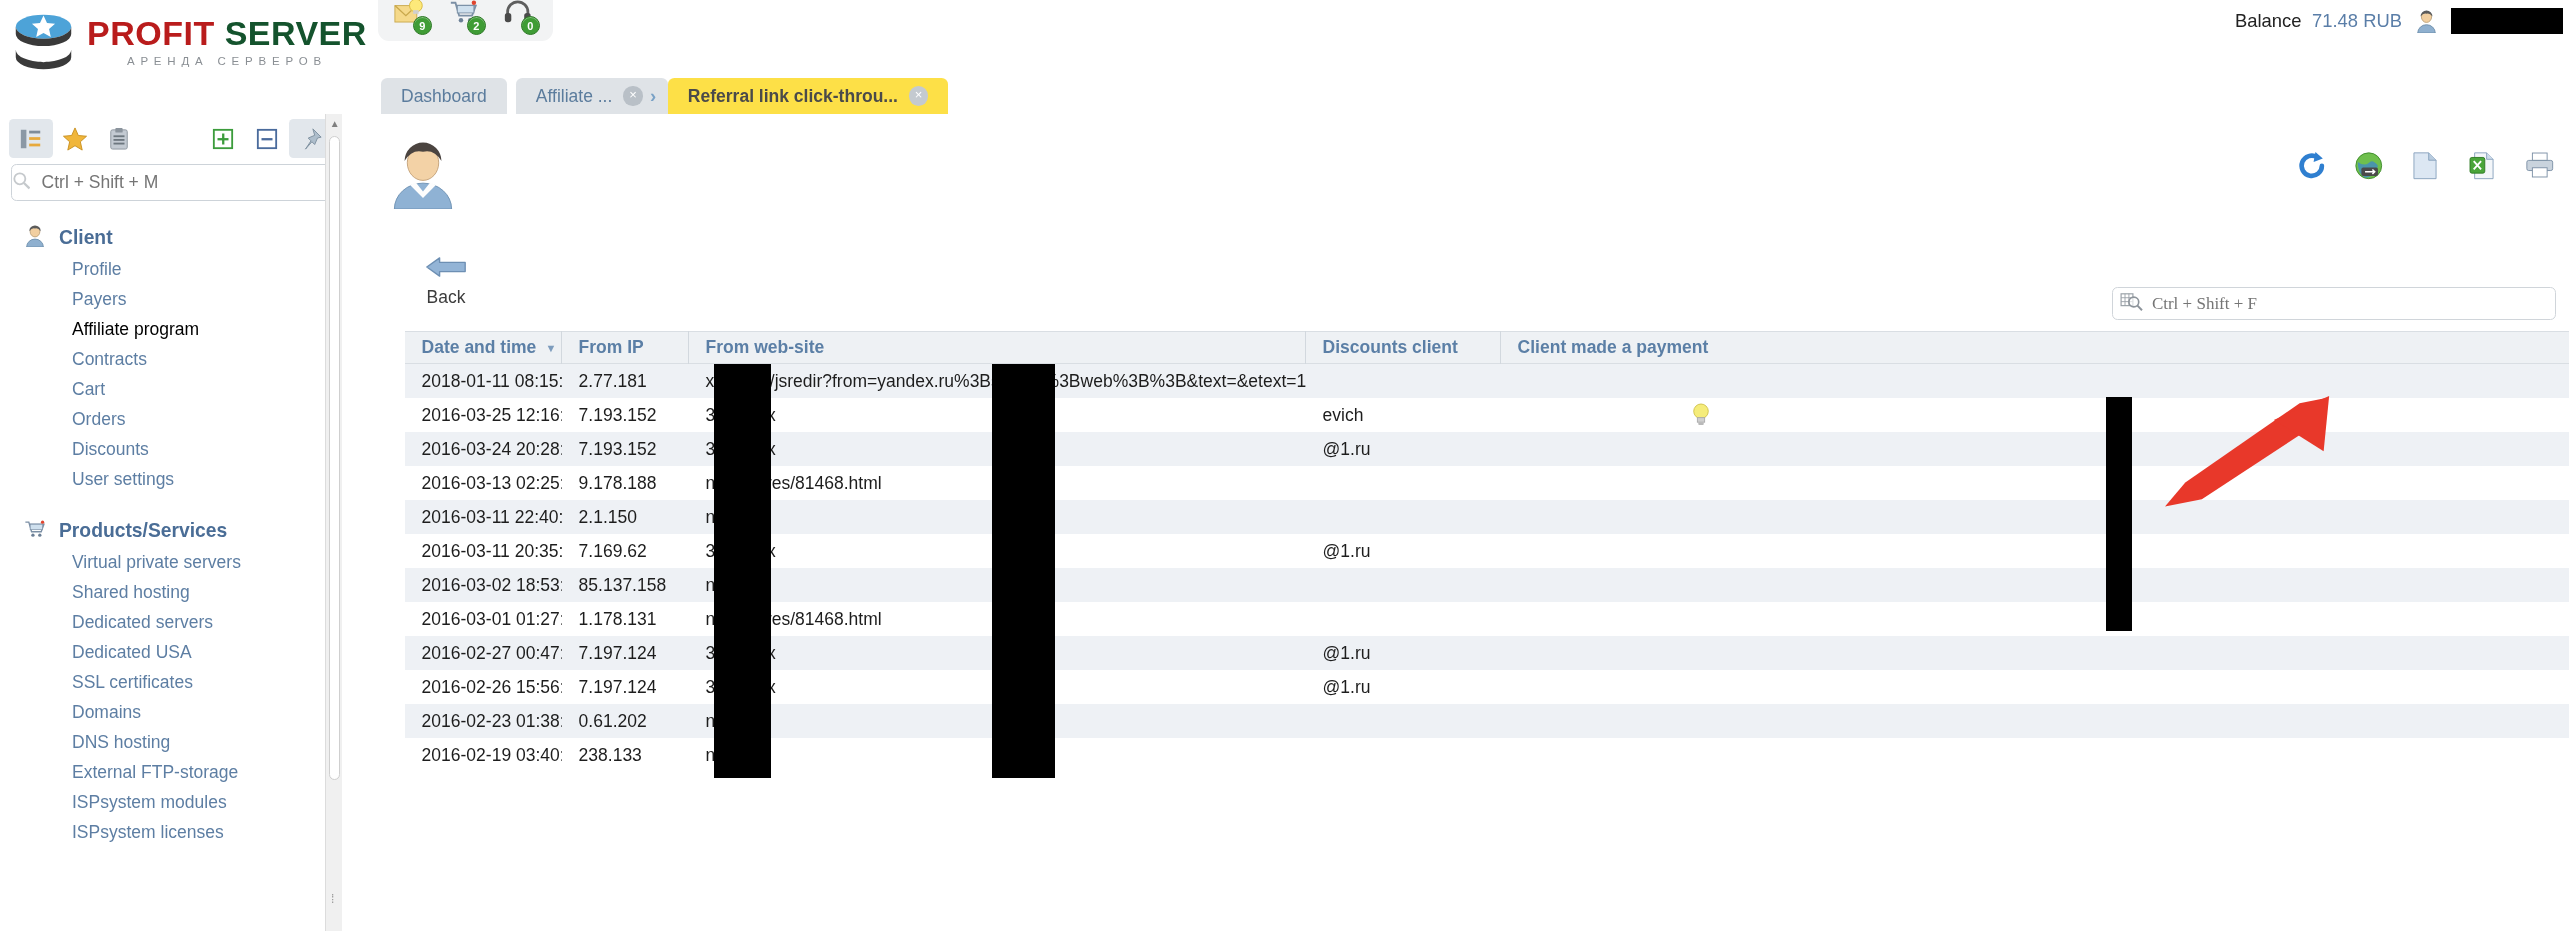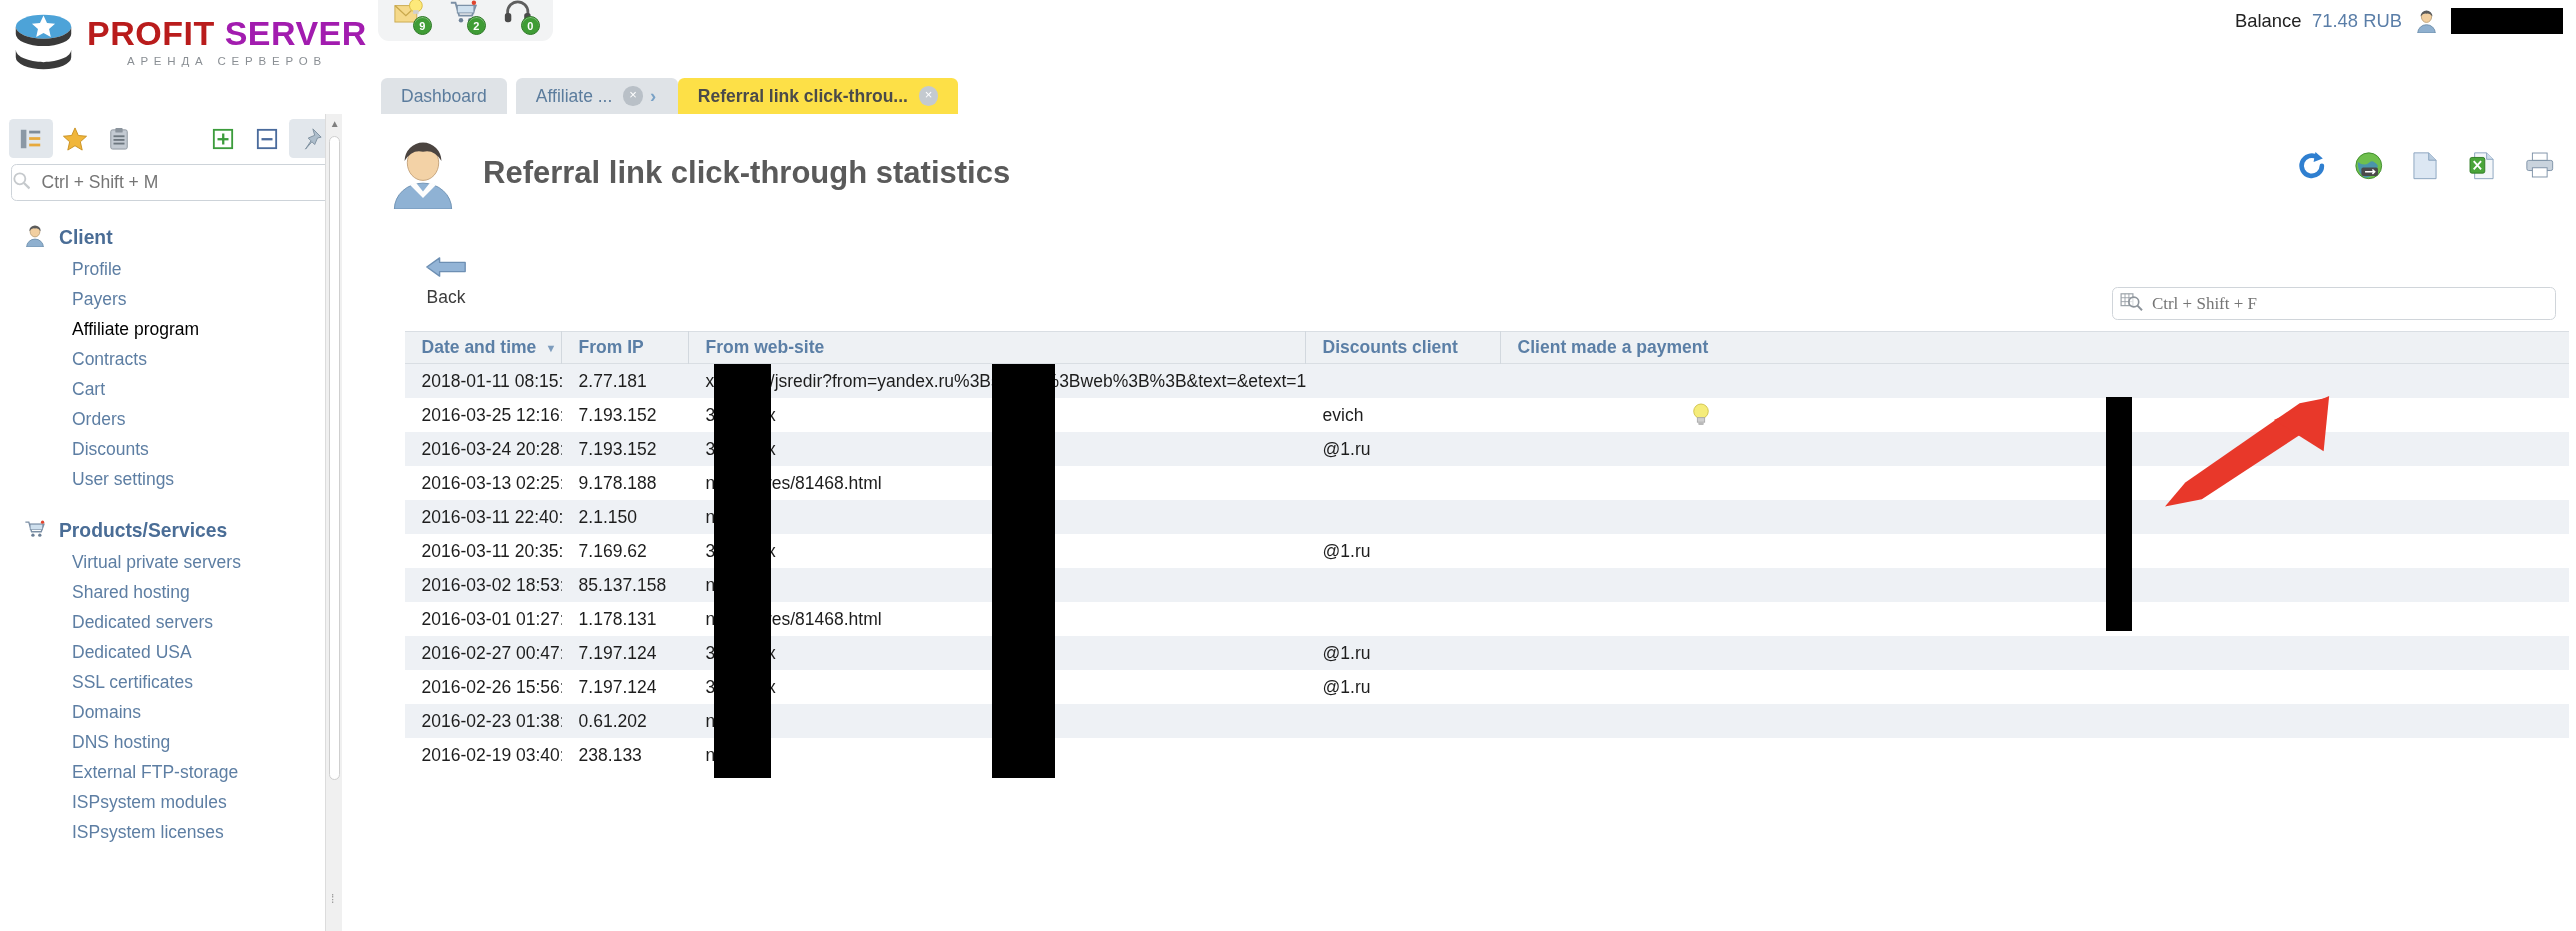--- a/index.html
+++ b/index.html
@@ -21,21 +21,21 @@
   }
   .logo-wrap {
     position: absolute; left: 13px; top: 5.5px;
     width: 350px; height: 72px;
     display: flex; align-items: center; gap: 13px;
   }
   .logo-db { position: relative; width: 61px; height: 61px; flex: 0 0 61px; }
   .logo-text { display: flex; flex-direction: column; line-height: 1; }
   .logo-line1 { font-size: 34px; font-weight: bold; letter-spacing: 0.5px; white-space: nowrap; }
   .logo-line1 .p1 { color: #b91c1c; }
-  .logo-line1 .p2 { color: #a21caf; }
+  .logo-line1 .p2 { color: #14532d; }
   .logo-line2 {
     font-size: 11.5px; color: #8a8f94; letter-spacing: 5.8px;
     margin-top: 6.4px; font-weight: normal; white-space: nowrap; text-align: center;
   }
 
   .icon-tray {
     position: absolute; left: 378px; top: -20px;
     width: 175px; height: 61px;
     background: #f2f3f4;
     border-radius: 11px;
@@ -74,21 +74,21 @@
     position: absolute; left: 381px; top: 75px;
     height: 39px; display: flex; align-items: flex-end; gap: 9.2px;
     z-index: 20;
   }
   .tab {
     height: 36px; display: flex; align-items: center;
     padding: 0 20px; border-radius: 6.4px 6.4px 0 0;
     background: #dfe3e7; color: #5b7c9d; font-size: 17.5px;
     cursor: pointer; white-space: nowrap;
   }
-  .tab.group { padding-right: 18px; }
+  .tab.group { padding-right: 8px; }
   .tab.active { background: #fde047; color: #4a4a4a; font-weight: bold; }
   .tab-close {
     width: 19.3px; height: 19.3px; border-radius: 50%;
     background: #b9c0c7; color: #fff; font-size: 13px; line-height: 17.5px;
     text-align: center; margin-left: 11px; cursor: pointer;
     font-weight: normal;
   }
   .tab.active .tab-close { background: #c4cad0; }
   .tab-sep { color: #7aa2c6; font-size: 18.4px; padding: 0 3.7px 0 7.4px; font-weight: bold; }
 
@@ -439,21 +439,20 @@
 
   <div class="page-head">
     <span class="page-avatar">
       <svg width="72" height="72" viewBox="0 0 78 78">
         <ellipse cx="39" cy="28" rx="17" ry="19" fill="#f3d2a6" stroke="#c3a279"></ellipse>
         <path d="M19 26 a20 20 0 0 1 40 0 q-8 -13 -20 -10 q-12 -3 -20 10 z" fill="#4b4440"></path>
         <path d="M8 78 a31 28 0 0 1 62 0 z" fill="#8fb2d4" stroke="#6c90b2"></path>
         <path d="M31 49 l8 10 l8 -10 l6 3 l-14 14 l-14 -14 z" fill="#fdfdfd"></path>
       </svg>
     </span>
-    <div class="page-title">Referral link click-through statistics</div>
   </div>
 
   <div class="head-tools">
     <span class="htool">
       <svg width="29.5" height="29.5" viewBox="0 0 32 32">
         <path d="M27 16 a11 11 0 1 1 -5 -9.2" fill="none" stroke="#2f7fd0" stroke-width="5" stroke-linecap="round"></path>
         <polygon points="20,1 28,8 18,12" fill="#2f7fd0"></polygon>
       </svg>
     </span>
     <span class="htool">

